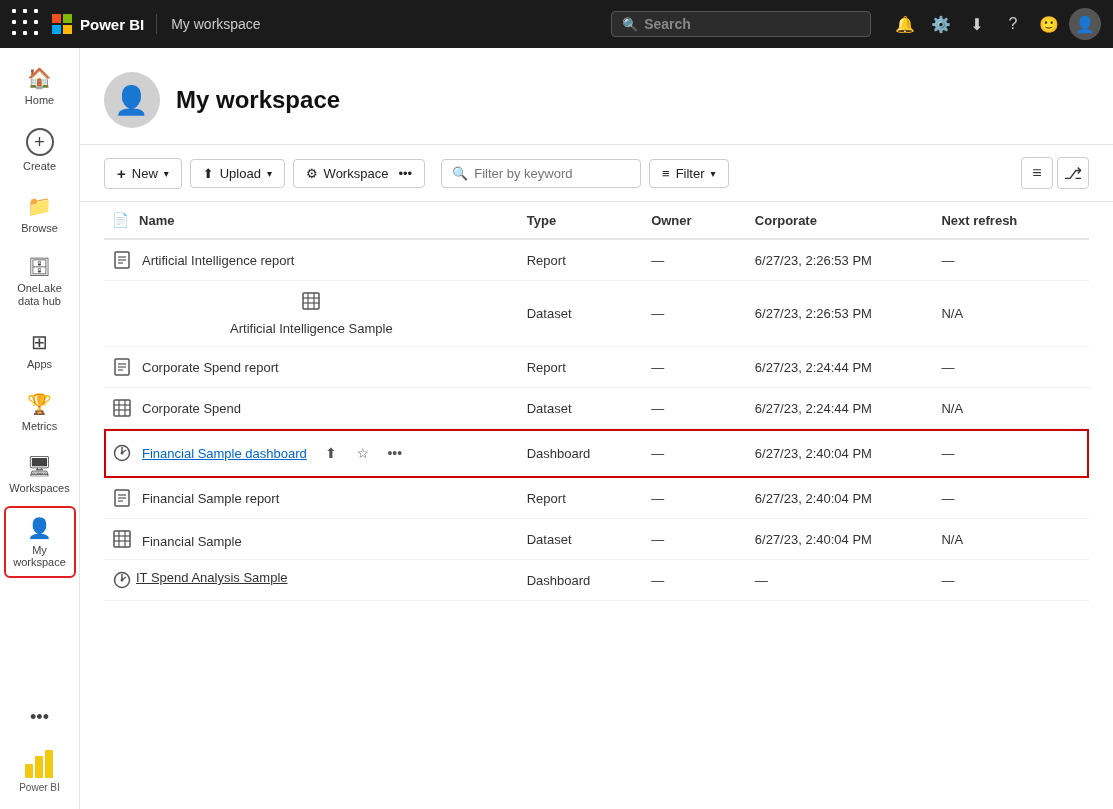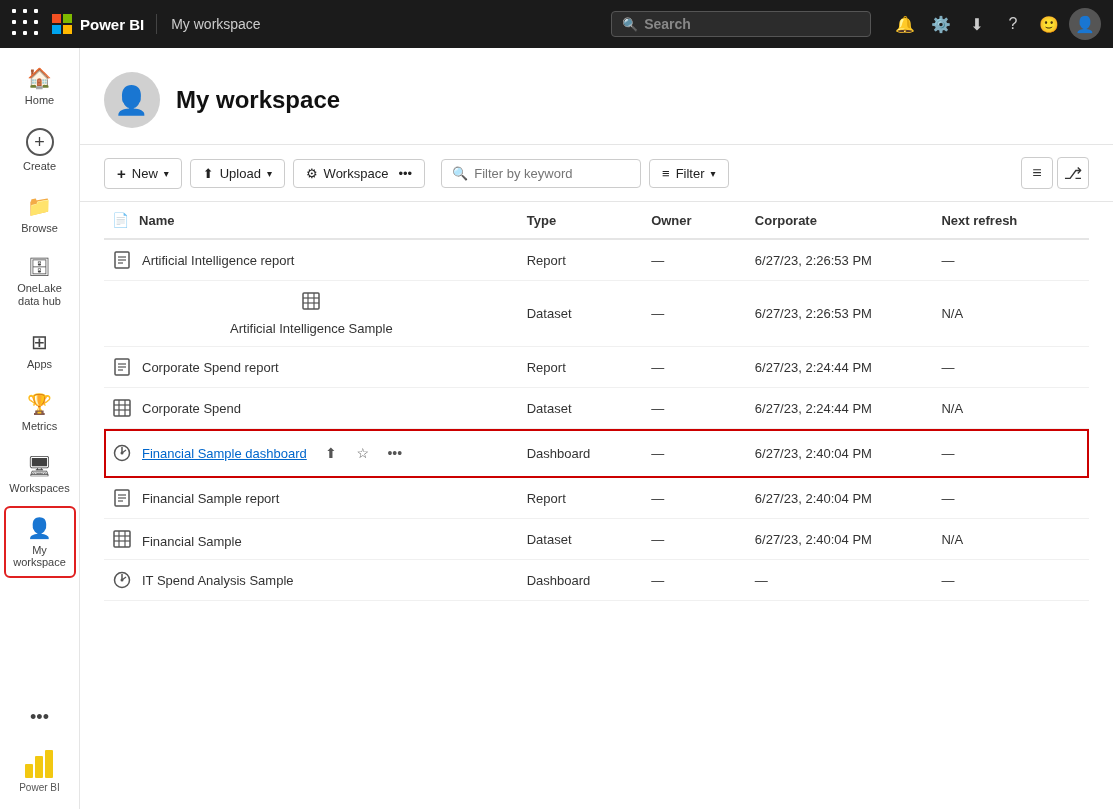--- a/index.html
+++ b/index.html
@@ -612,21 +612,21 @@
 
         </div>
       </td>
       <td class="col-type">Dataset</td>
       <td class="col-owner">—</td>
       <td class="col-refreshed">6/27/23, 2:40:04 PM</td>
       <td class="col-nextrefresh">N/A</td>
     </tr>
             <tr>
       <td class="col-name">
-        <div style="display:flex;align-items:center;gap:10px;">
+        <div style="display:flex;align-items:flex-start;gap:4px;text-decoration:underline;">
           <span class="row-icon">
                     <svg width="18" height="18" viewBox="0 0 18 18" fill="none">
                       <circle cx="9" cy="9" r="7.5" stroke="#555" stroke-width="1.5" fill="none"></circle>
                       <line x1="9" y1="9" x2="9" y2="3" stroke="#555" stroke-width="1.5"></line>
                       <line x1="9" y1="9" x2="13" y2="6" stroke="#555" stroke-width="1.2"></line>
                       <circle cx="9" cy="9" r="1.5" fill="#555"></circle>
                     </svg>
                   </span>
           <span>IT Spend Analysis Sample</span>
 

